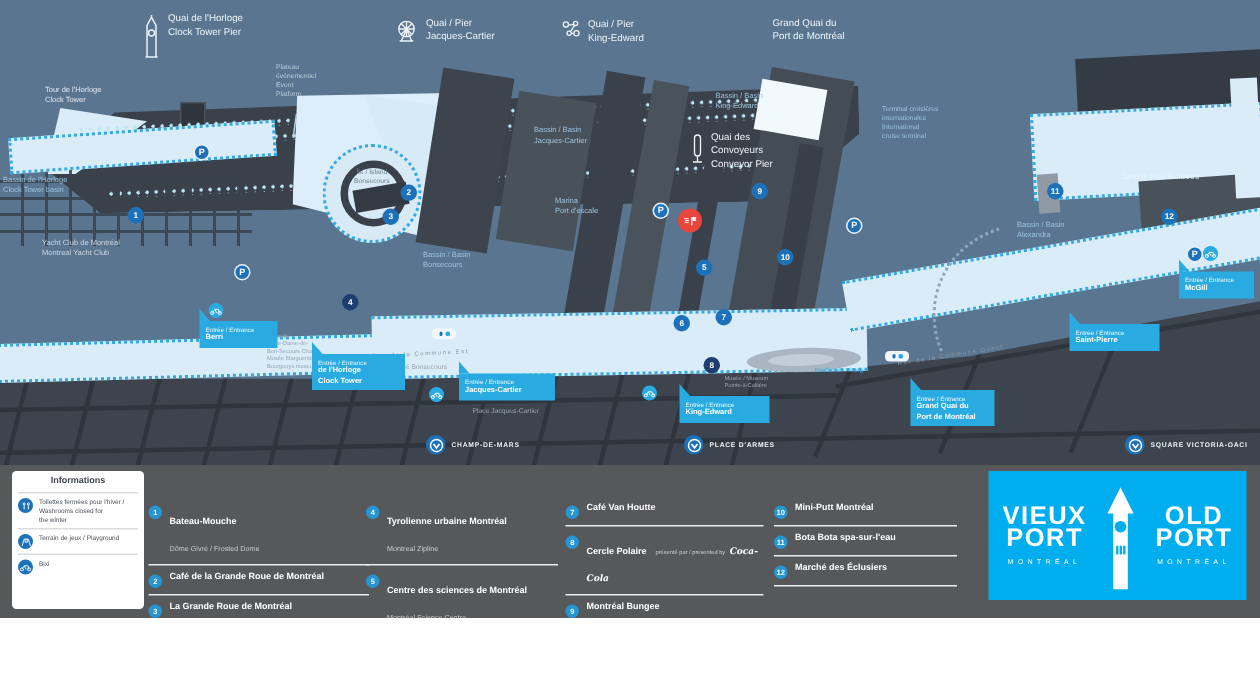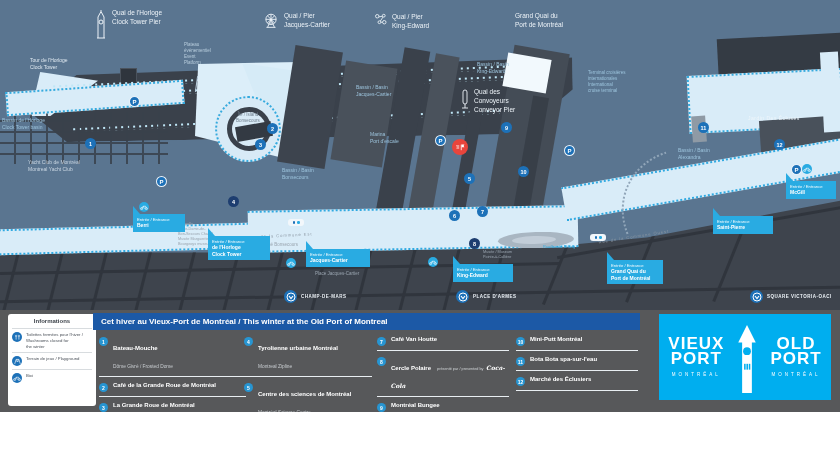--- a/index.html
+++ b/index.html
@@ -350,23 +350,20 @@
             <svg width="8" height="5" viewBox="0 0 10 6" fill="none" stroke="#fff" stroke-width="0.8">
               <circle cx="2" cy="4.4" r="1.3"></circle>
               <circle cx="8" cy="4.4" r="1.3"></circle>
               <path d="M2 4.4 L4 1.4 L7 1.4 L8 4.4 M4 1.4 L5.5 4.4"></path>
             </svg>
           </span>
         <span class="tx">Bixi</span>
       </div>
     </div>
 
-    <div class="banner">
-        <span>Cet hiver au Vieux-Port de Montréal / This winter at the Old Port of Montreal</span>
-      </div>
 
     <div class="col" style="left:99px;width:147px;">
       <div class="attr">
         <span class="num">1</span>
         <span><span class="nm">Bateau-Mouche</span><br><span class="sb">Dôme Givré / Frosted Dome</span></span>
       </div>
       <div class="attr">
         <span class="num">2</span>
         <span class="nm">Café de la Grande Roue de Montréal</span>
       </div>

